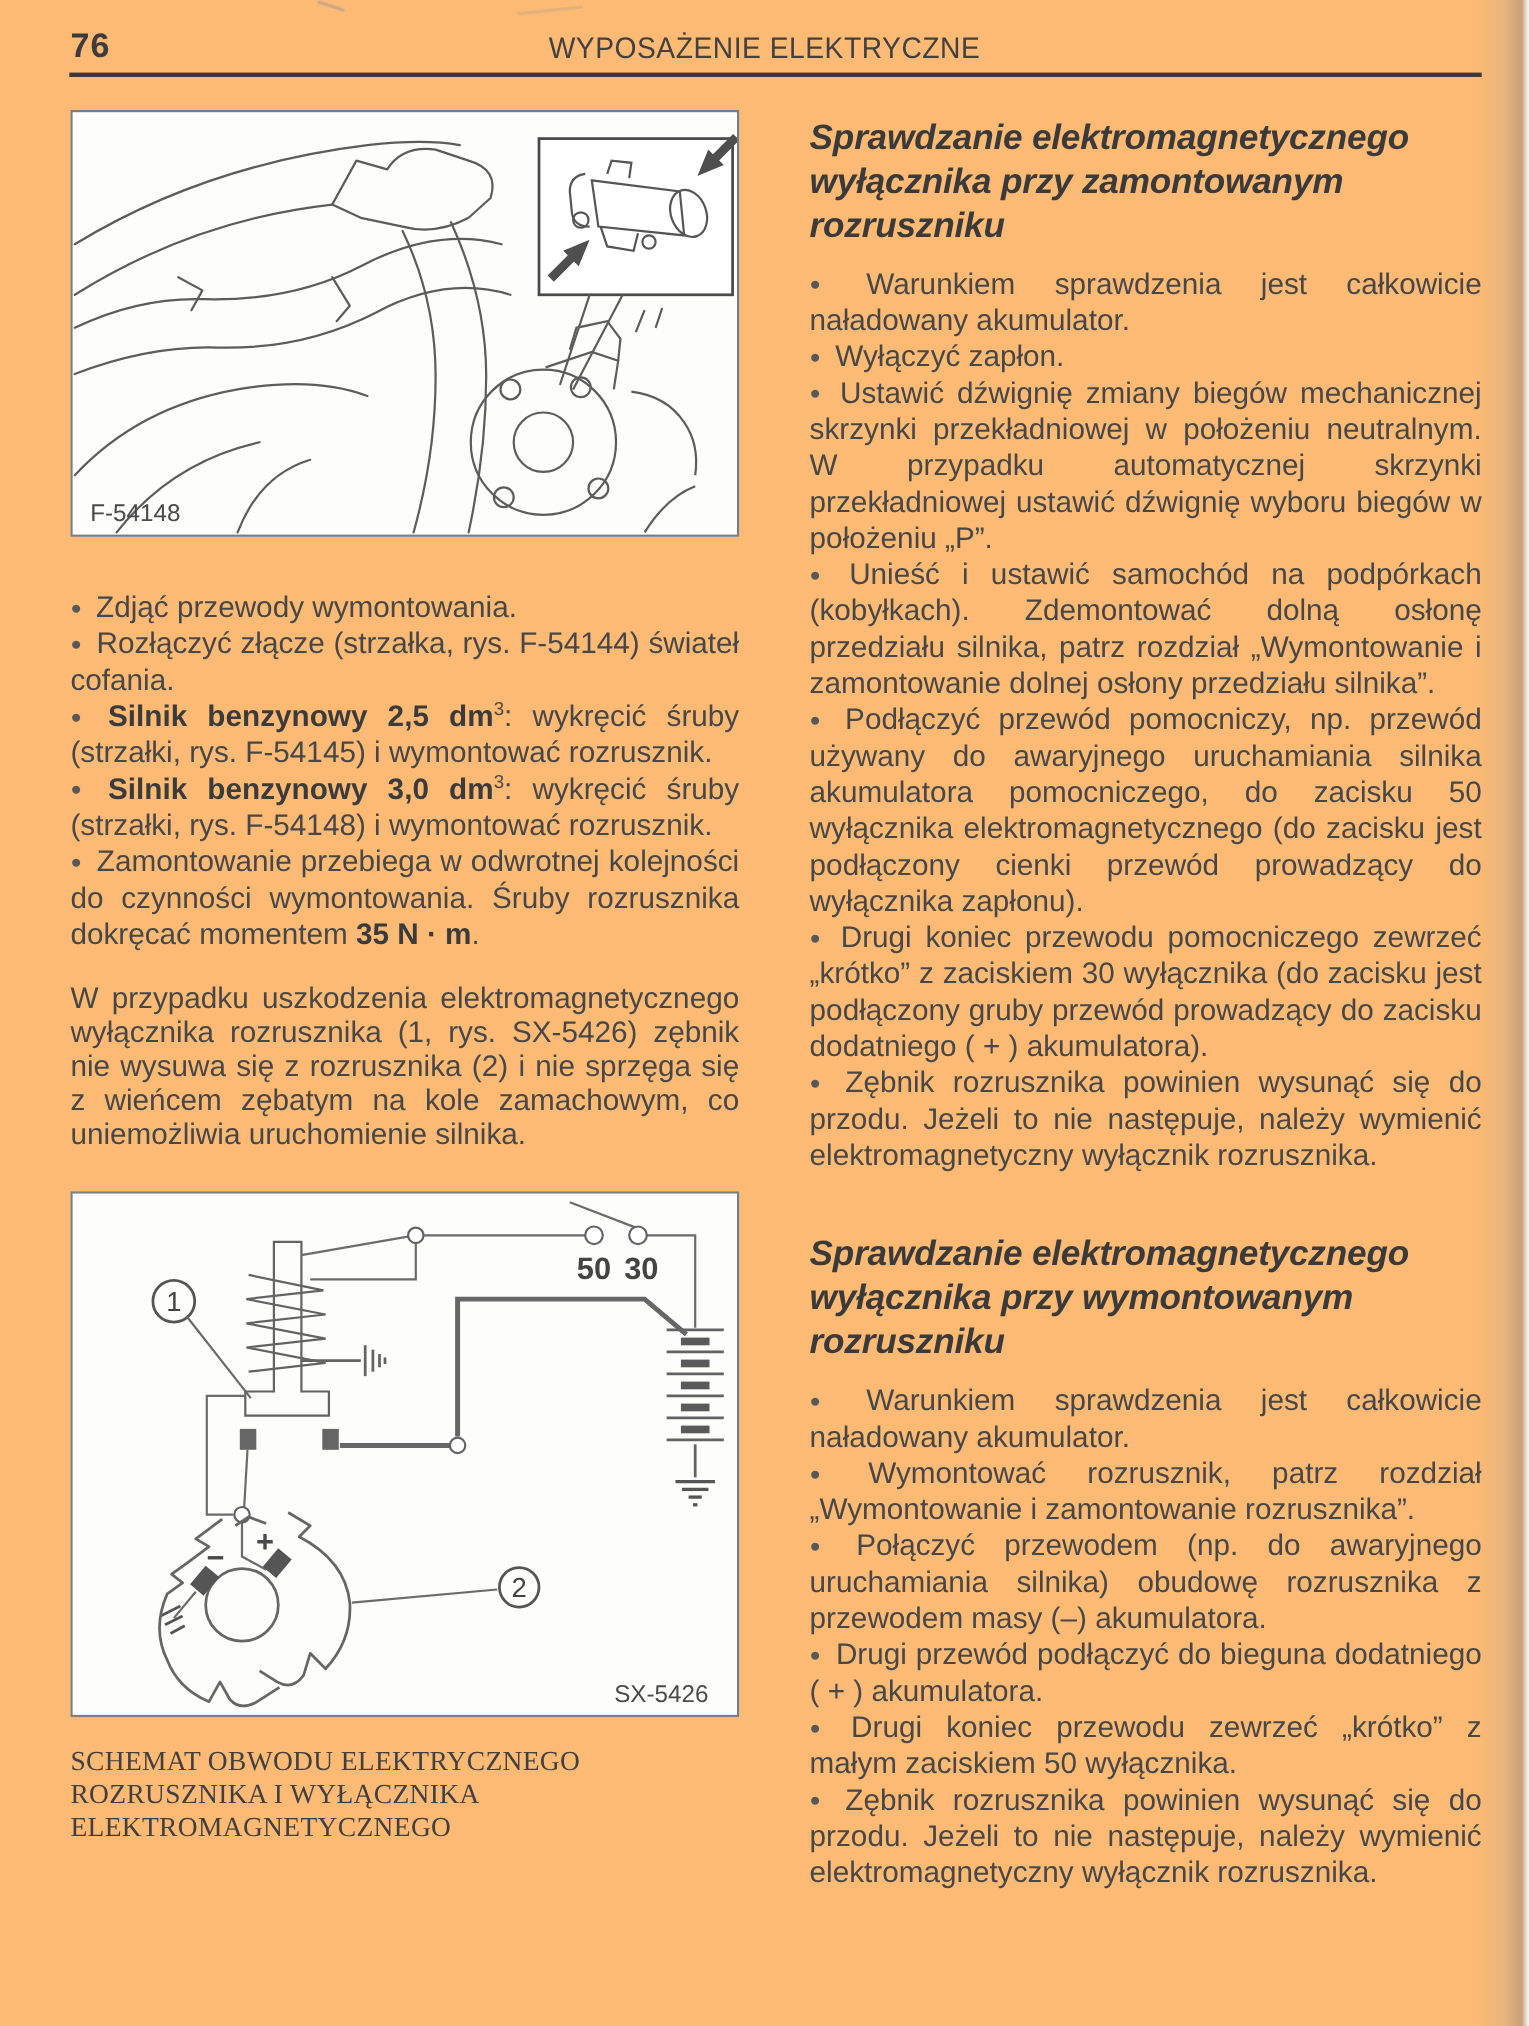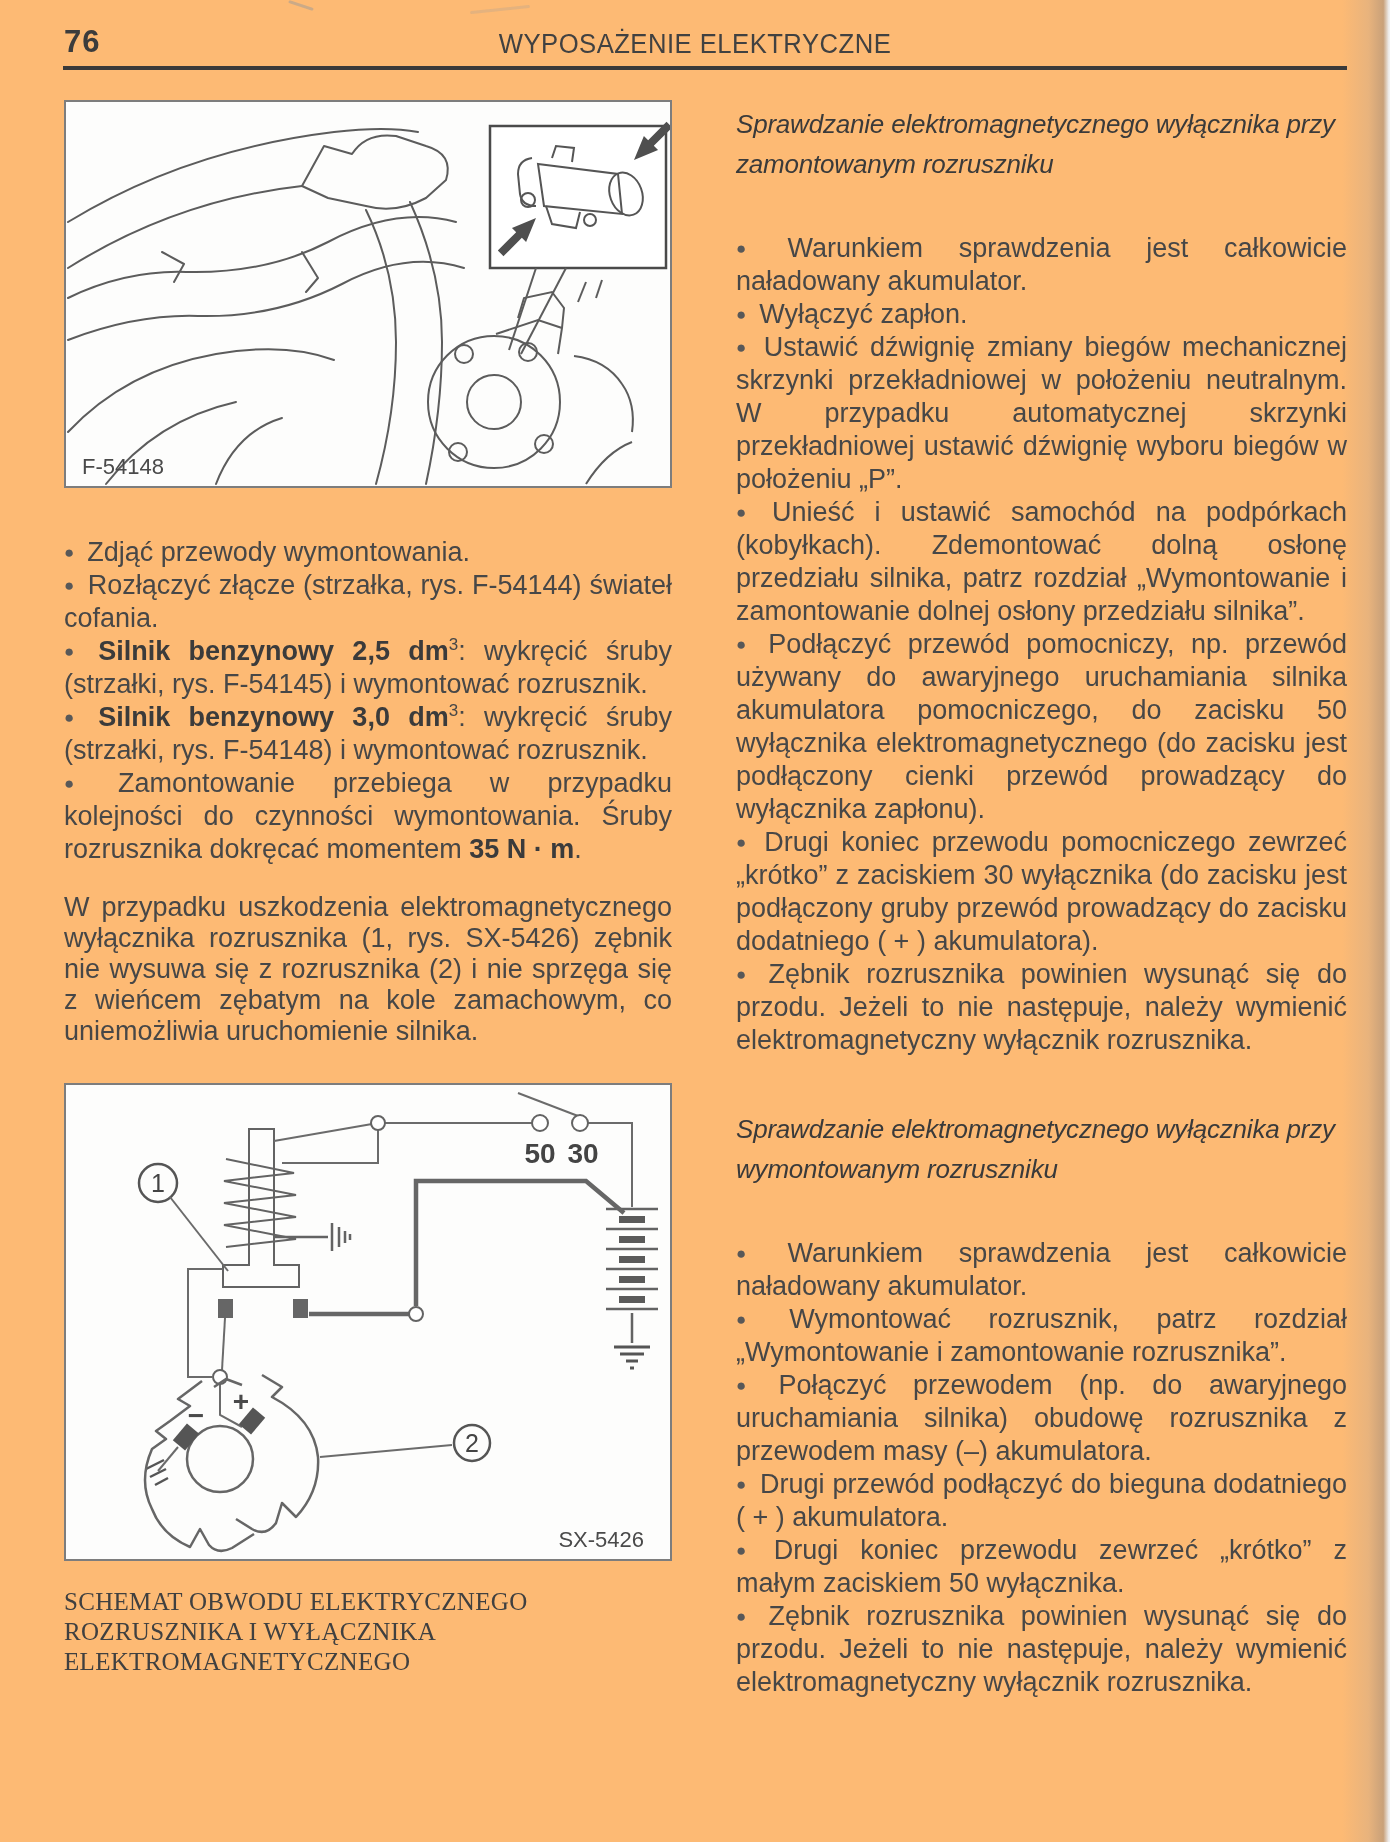--- a/index.html
+++ b/index.html
@@ -17,30 +17,30 @@
   .leftcol{position:absolute;left:64px;top:100px;width:608px;}
   .rightcol{position:absolute;left:736px;top:104px;width:611px;}
 
   .figbox{border:2px solid #7d7d7d;background:#fdfdfc;}
   .fig1{height:384px;margin-bottom:0;}
   .fig2{height:474px;margin-top:36px;}
   .figbox svg{display:block;width:100%;height:100%;}
 
   .bullets{font-size:27px;line-height:33px;text-align:justify;color:#474747;}
   .bullets-top{margin-top:48px;}
-  .rbullets{margin-top:48px;}
+  .rbullets{margin-top:18px;}
   .dot{font-size:17px;vertical-align:3px;margin-right:13px;color:#585858;}
   .bold{font-weight:bold;color:#3b3b3b;}
   sup{font-size:17px;line-height:0;}
 
   .lheading{margin-top:34px;font-size:30px;font-weight:bold;color:#3a3a3a;line-height:37px;letter-spacing:-.2px;}
   .para{margin-top:26px;font-size:27px;line-height:31px;text-align:justify;color:#474747;}
   .caption{margin-top:26px;font-size:25px;line-height:30px;color:#404040;letter-spacing:.3px;font-family:Liberation Serif, serif;}
 
-  .rheading{font-size:26px;font-weight:normal;font-style:italic;line-height:40px;color:#3a3a3a;letter-spacing:-.2px;}
+  .rheading{font-size:32px;font-weight:bold;font-style:italic;line-height:40px;color:#3a3a3a;letter-spacing:-.2px;}
   .rheading2{margin-top:52px;}
 
   svg text{font-family:"Liberation Sans",sans-serif;}
 </style>
 </head>
 <body>
 
 <div class="page">
   <div class="edge-shadow"></div>
   <div class="speck" style="left:288px;top:4px;width:26px;height:3px;transform:rotate(18deg);"></div>
@@ -103,21 +103,21 @@
         </g>
         <text x="16" y="372" font-size="22" fill="#4a4a4a">F-54148</text>
       </svg>
     </div>
 
     <div class="bullets bullets-top">
         <div class="bullet"><span class="dot">●</span><span>Zdjąć przewody wymontowania.</span></div>
         <div class="bullet"><span class="dot">●</span><span>Rozłączyć złącze (strzałka, rys. F-54144) świateł cofania.</span></div>
         <div class="bullet"><span class="dot">●</span><span class="bold">Silnik benzynowy 2,5 dm</span><sup>3</sup><span>: wykręcić śruby (strzałki, rys. F-54145) i wymontować rozrusznik.</span></div>
         <div class="bullet"><span class="dot">●</span><span class="bold">Silnik benzynowy 3,0 dm</span><sup>3</sup><span>: wykręcić śruby (strzałki, rys. F-54148) i wymontować rozrusznik.</span></div>
-        <div class="bullet"><span class="dot">●</span><span>Zamontowanie przebiega w przypadku kolejności do czynności wymontowania. Śruby rozrusznika dokręcać momentem </span><span class="bold">35 N · m</span><span>.</span></div>
+        <div class="bullet"><span class="dot">●</span><span>Zamontowanie przebiega w odwrotnej kolejności do czynności wymontowania. Śruby rozrusznika dokręcać momentem </span><span class="bold">35 N · m</span><span>.</span></div>
       </div>
 
 
     <div class="para">W przypadku uszkodzenia elektromagnetycznego wyłącznika rozrusznika (1, rys. SX-5426) zębnik nie wysuwa się z rozrusznika (2) i nie sprzęga się z wieńcem zębatym na kole zamachowym, co uniemożliwia uruchomienie silnika.</div>
 
     <div class="figbox fig2">
       <svg viewBox="0 0 604 474">
 
         <g stroke="#636363" fill="none" stroke-width="2">
           <path d="M 183 44 H 208 V 180 H 233 V 202 H 157 V 180 H 183 Z"></path>

